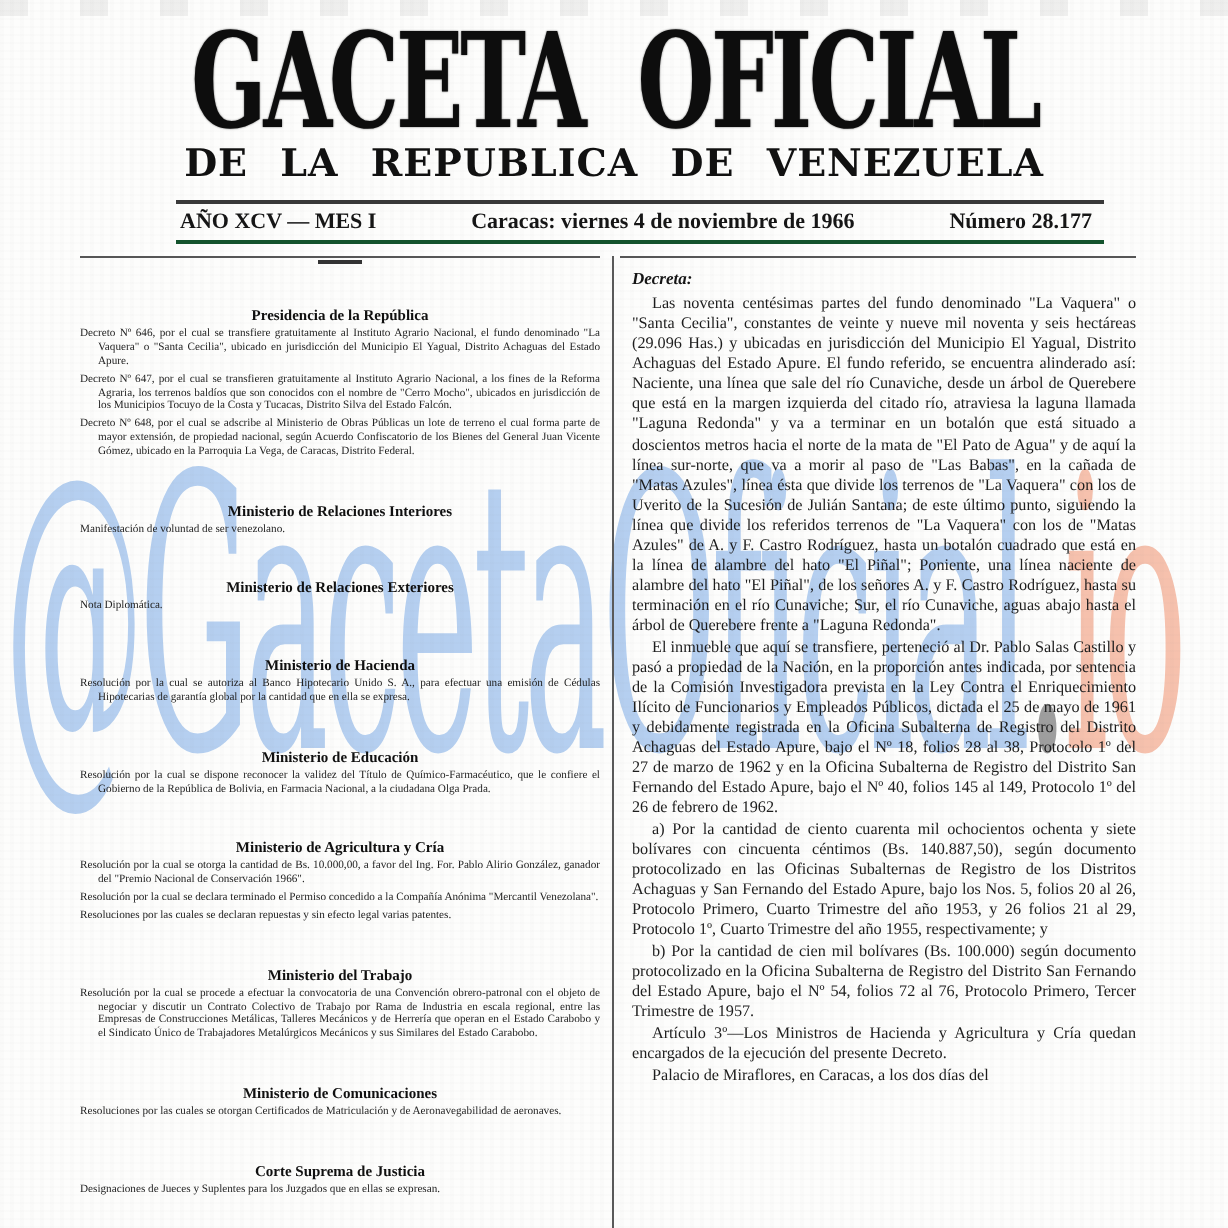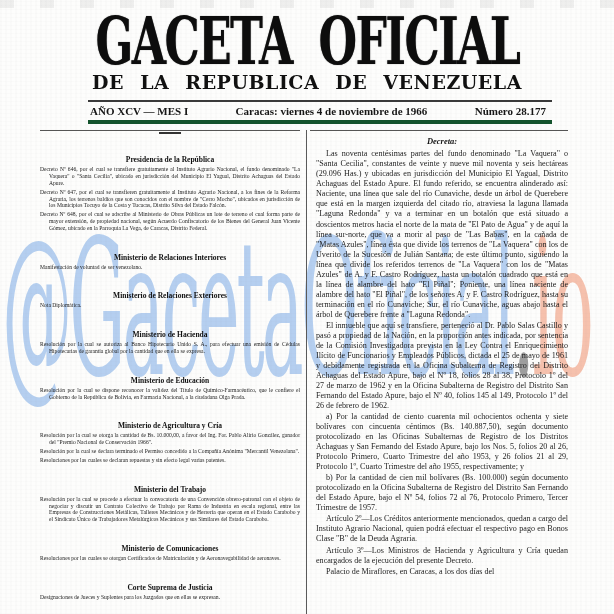--- a/index.html
+++ b/index.html
@@ -27,21 +27,21 @@
   
   .content{position:relative;z-index:2;}
   .masthead{text-align:center;padding-top:10px;}
   .gaceta-title{display:inline-block;font-family:"DejaVu Serif",serif;font-weight:bold;
     font-size:54px;line-height:.95;letter-spacing:-2px;word-spacing:16px;color:#0d0d0d;
     transform:scale(0.82,1.22);transform-origin:center top;margin-bottom:8px;
     text-shadow:0 0 1px rgba(0,0,0,.6);}
   .gaceta-sub{font-family:"DejaVu Serif",serif;font-weight:bold;font-size:19px;
     letter-spacing:.5px;word-spacing:9px;color:#111;margin-top:2px;}
 
-  .info-bar{margin:7px 62px 0 88px;border-top:2px solid #3a3a3a;border-bottom:4px solid #14532d;
+  .info-bar{margin:7px 62px 0 88px;border-top:2px solid #3a3a3a;border-bottom:2px solid #14532d;
     display:flex;justify-content:space-between;align-items:center;
     padding:3px 6px 3px 2px;font-weight:bold;font-size:11px;color:#161616;}
 
   
   .columns{display:flex;margin:6px 46px 0 40px;align-items:stretch;}
   .col-left{flex:0 0 260px;border-top:1px solid #555;padding-top:1px;}
   .col-divider{width:1px;background:#5a5a5a;margin:0 3px 0 6px;}
   .col-right{flex:1;border-top:1px solid #555;padding:1px 0 0 6px;}
 
   .sumario-title{text-align:center;font-family:"DejaVu Serif",serif;font-weight:bold;
@@ -54,21 +54,21 @@
 
   .pres-rule{border-top:2px solid #111;border-bottom:2px solid #111;height:3px;margin:7px 0 3px;}
   .pres-heading{text-align:center;font-family:"DejaVu Serif",serif;font-weight:bold;
     font-size:14px;letter-spacing:.5px;color:#0e0e0e;}
   .decree-line{text-align:center;font-size:6.4px;font-weight:bold;letter-spacing:1px;
     border-top:1px solid #444;margin-top:3px;padding-top:3px;color:#1a1a1a;}
   .president-name{text-align:center;font-size:9px;font-weight:bold;letter-spacing:1.2px;margin:6px 0 3px;font-family:Liberation Mono, monospace;}
   .president-title{text-align:center;font-size:6.4px;font-weight:bold;letter-spacing:.6px;margin-bottom:6px;}
   .pres-intro{font-size:8.2px;line-height:1.28;text-align:justify;color:#1d1d1d;}
 
-  .decreta{text-align:center;font-style:italic;font-weight:bold;font-size:8.5px;margin:4px 0 3px;color:#151515;}
+  .decreta{font-style:italic;font-weight:bold;font-size:8.5px;margin:4px 0 3px;color:#151515;}
   .dec-p{font-size:8.1px;line-height:1.24;text-align:justify;text-indent:10px;margin:0 0 1px;color:#1d1d1d;}
 </style>
 </head>
 <body>
 
 <div class="page">
   <div class="top-smudge"></div>
 
   <div class="watermark">
     <span class="wm-blue">@GacetaOficial</span><span class="wm-dot">.</span><span class="wm-io">io</span>
@@ -137,21 +137,20 @@
       </div>
 
       <div class="col-divider"></div>
 
       <div class="col-right">
         <div class="decreta">Decreta:</div>
         <p class="dec-p">Las noventa centésimas partes del fundo denominado "La Vaquera" o "Santa Cecilia", constantes de veinte y nueve mil noventa y seis hectáreas (29.096 Has.) y ubicadas en jurisdicción del Municipio El Yagual, Distrito Achaguas del Estado Apure. El fundo referido, se encuentra alinderado así: Naciente, una línea que sale del río Cunaviche, desde un árbol de Querebere que está en la margen izquierda del citado río, atraviesa la laguna llamada "Laguna Redonda" y va a terminar en un botalón que está situado a doscientos metros hacia el norte de la mata de "El Pato de Agua" y de aquí la línea sur-norte, que va a morir al paso de "Las Babas", en la cañada de "Matas Azules", línea ésta que divide los terrenos de "La Vaquera" con los de Uverito de la Sucesión de Julián Santana; de este último punto, siguiendo la línea que divide los referidos terrenos de "La Vaquera" con los de "Matas Azules" de A. y F. Castro Rodríguez, hasta un botalón cuadrado que está en la línea de alambre del hato "El Piñal"; Poniente, una línea naciente de alambre del hato "El Piñal", de los señores A. y F. Castro Rodríguez, hasta su terminación en el río Cunaviche; Sur, el río Cunaviche, aguas abajo hasta el árbol de Querebere frente a "Laguna Redonda".</p>
         <p class="dec-p">El inmueble que aquí se transfiere, perteneció al Dr. Pablo Salas Castillo y pasó a propiedad de la Nación, en la proporción antes indicada, por sentencia de la Comisión Investigadora prevista en la Ley Contra el Enriquecimiento Ilícito de Funcionarios y Empleados Públicos, dictada el 25 de mayo de 1961 y debidamente registrada en la Oficina Subalterna de Registro del Distrito Achaguas del Estado Apure, bajo el Nº 18, folios 28 al 38, Protocolo 1º del 27 de marzo de 1962 y en la Oficina Subalterna de Registro del Distrito San Fernando del Estado Apure, bajo el Nº 40, folios 145 al 149, Protocolo 1º del 26 de febrero de 1962.</p>
         <p class="dec-p">a)  Por la cantidad de ciento cuarenta mil ochocientos ochenta y siete bolívares con cincuenta céntimos (Bs. 140.887,50), según documento protocolizado en las Oficinas Subalternas de Registro de los Distritos Achaguas y San Fernando del Estado Apure, bajo los Nos. 5, folios 20 al 26, Protocolo Primero, Cuarto Trimestre del año 1953, y 26 folios 21 al 29, Protocolo 1º, Cuarto Trimestre del año 1955, respectivamente; y</p>
         <p class="dec-p">b)  Por la cantidad de cien mil bolívares (Bs. 100.000) según documento protocolizado en la Oficina Subalterna de Registro del Distrito San Fernando del Estado Apure, bajo el Nº 54, folios 72 al 76, Protocolo Primero, Tercer Trimestre de 1957.</p>
-        <p class="dec-p">Artículo 2º—Los Créditos anteriormente mencionados, quedan a cargo del Instituto Agrario Nacional, quien podrá efectuar el respectivo pago en Bonos Clase "B" de la Deuda Agraria.</p>
         <p class="dec-p">Artículo 3º—Los Ministros de Hacienda y Agricultura y Cría quedan encargados de la ejecución del presente Decreto.</p>
         <p class="dec-p">Palacio de Miraflores, en Caracas, a los dos días del</p>
       </div>
     </div>
   </div>
 
   <div class="scan-noise"></div>
 </div>
 
 </body></html>

